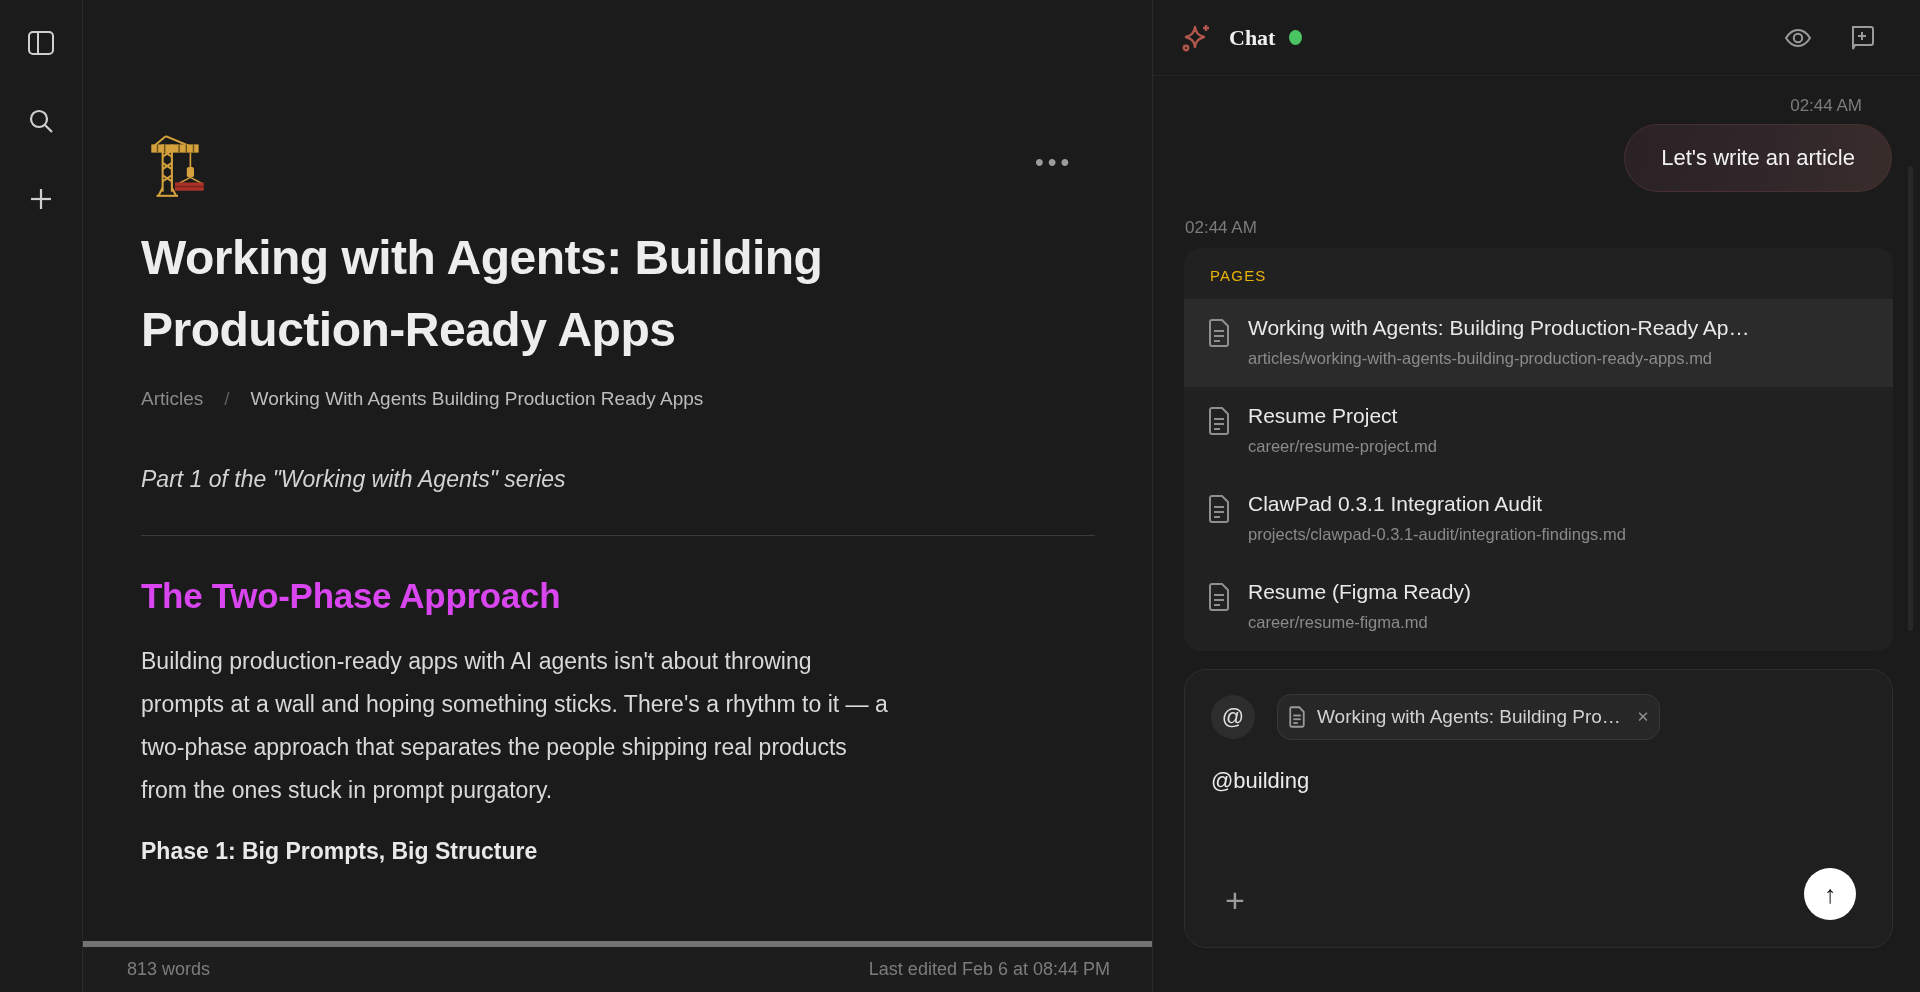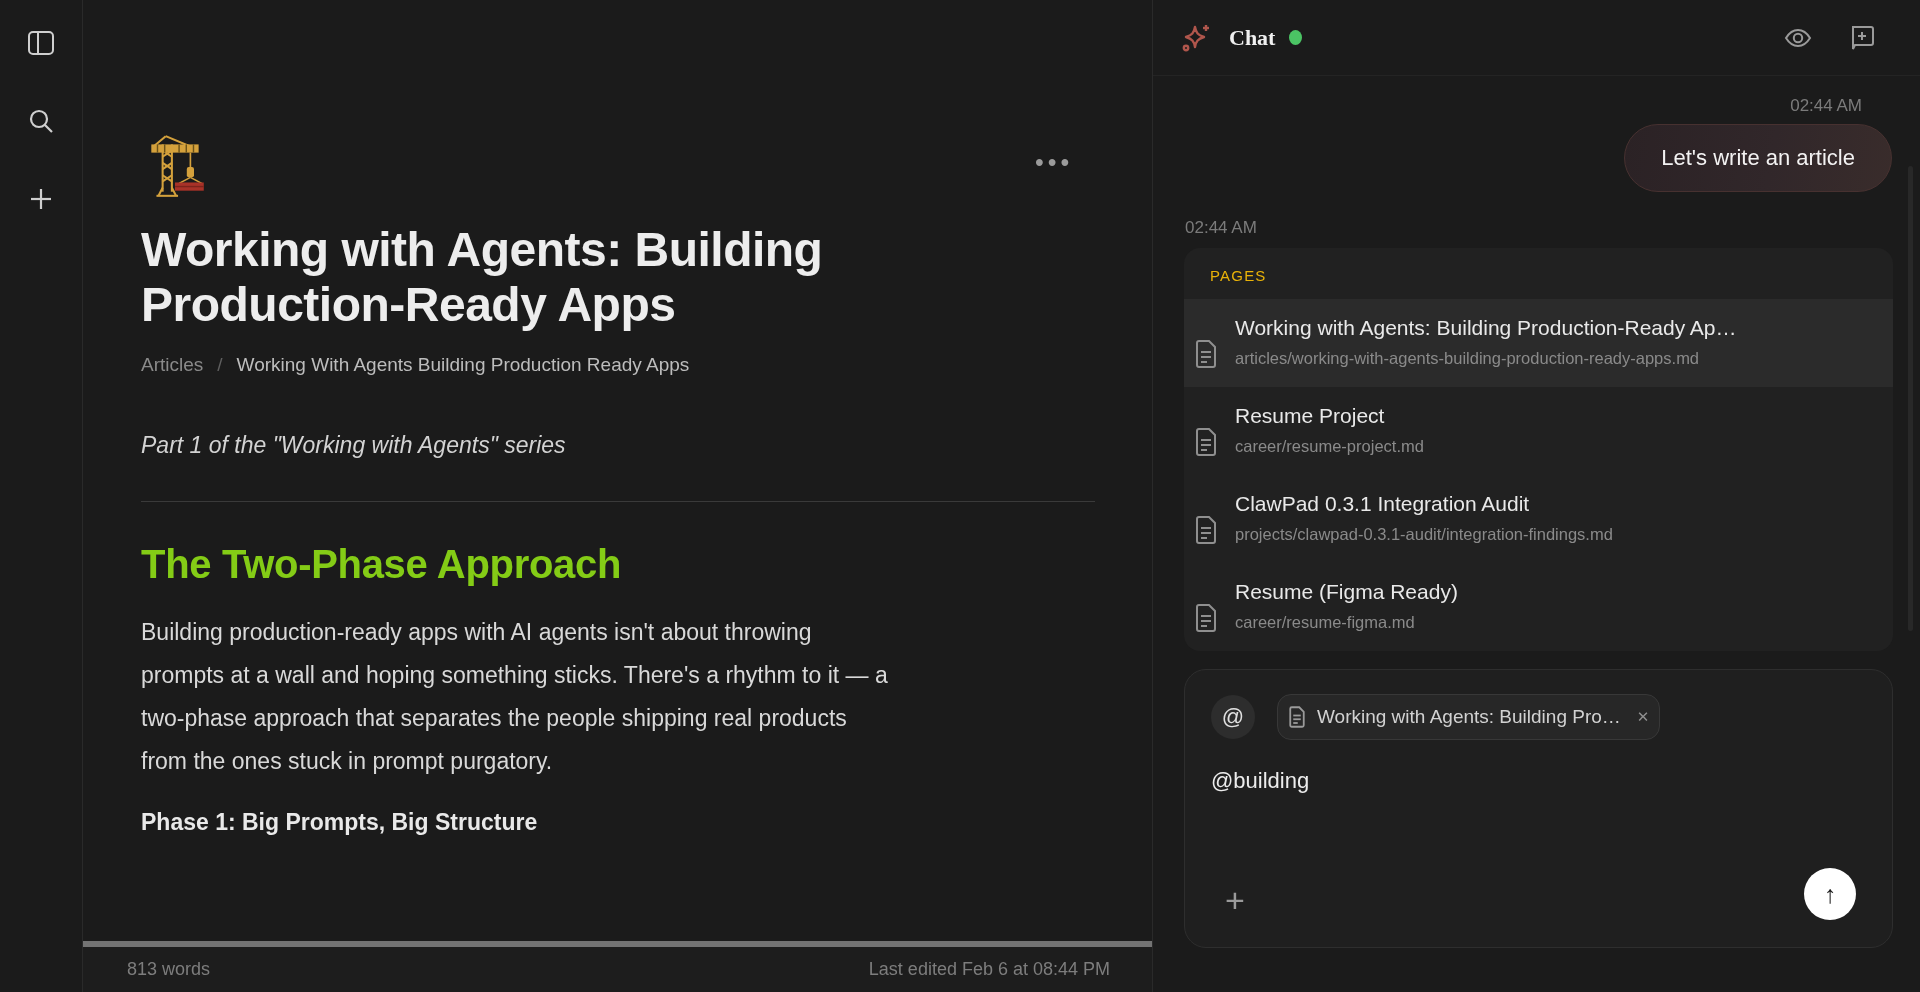--- a/index.html
+++ b/index.html
@@ -13,28 +13,28 @@
   .rail .icon-btn { width:38px; height:38px; display:flex; align-items:center; justify-content:center;
     color:#cfcfcf; cursor:pointer; }
   .rail svg { stroke:#cfcfcf; }
 
   
   .editor { position:relative; flex:0 0 1069px; width:1069px; height:100%; background:#1b1b1b; overflow:hidden; }
   .doc { padding:130px 0 0 58px; width:1010px; }
   .doc-emoji { width:62px; height:72px; margin-left:4px; }
   .more-dots { position:absolute; top:152px; left:952px; color:#9b9b9b; font-size:25px;
     letter-spacing:4px; line-height:20px; cursor:pointer; }
-  .doc-title { margin-top:16px; font-size:48px; line-height:55px; font-weight:700; color:#ededed;
+  .doc-title { margin-top:16px; font-size:48px; line-height:72px; font-weight:700; color:#ededed;
     letter-spacing:-0.5px; white-space:pre-line; }
-  .breadcrumb { margin-top:22px; font-size:19px; color:#bdbdbd; display:flex; gap:14px; align-items:baseline;}
+  .breadcrumb { margin-top:22px; font-size:19px; color:#bdbdbd; display:flex; gap:21px; align-items:baseline;}
   .breadcrumb .bc-root { color:#8a8a8a; cursor:pointer; }
   .breadcrumb .bc-sep { color:#5f5f5f; }
   .series-note { margin-top:56px; font-size:23px; font-style:italic; color:#d3d3d3; }
   .doc-hr { margin-top:42px; border:none; border-top:1px solid #3a3a3a; width:954px; }
-  .doc-h2 { margin-top:40px; font-size:40px; font-weight:700; color:#84cc16; letter-spacing:-0.3px; }
+  .doc-h2 { margin-top:40px; font-size:35px; font-weight:700; color:#d946ef; letter-spacing:-0.3px; }
   .doc-para { margin-top:24px; font-size:23px; line-height:43px; color:#d9d9d9; white-space:pre-line; width:1000px;}
   .doc-sub { margin-top:26px; font-size:23px; font-weight:700; color:#e9e9e9; }
   .doc-sub.clipped { margin-top:38px; }
   .editor-footer { position:absolute; left:0; right:0; bottom:0; height:51px; background:#1d1d1d;
     border-top:6px solid #737373; display:flex; align-items:center; justify-content:space-between;
     padding:0 42px 0 44px; z-index:5; }
   .editor-footer span { font-size:18px; color:#7d7d7d; }
 
   
   .chat { position:relative; flex:0 0 768px; width:768px; height:100%; background:#1b1b1b;
@@ -50,21 +50,21 @@
   .messages { position:relative; flex:1; padding:0 28px 0 31px; }
   .ts { font-size:17px; color:#7b7b7b; }
   .ts.right { text-align:right; margin-top:20px; padding-right:30px; }
   .ts.left { margin-top:26px; padding-left:1px; }
   .bubble-row { display:flex; justify-content:flex-end; margin-top:8px; }
   .bubble { background:linear-gradient(100deg,#2b2225 0%,#31272a 55%,#392c2b 100%);
     border:1px solid #473130; border-radius:35px; padding:20px 36px; font-size:22px; color:#f3f2f2; }
 
   .pages-card { margin-top:10px; background:#212121; border-radius:16px; overflow:hidden; width:709px; }
   .pages-card .card-hd { padding:19px 26px 15px 26px; font-size:15px; letter-spacing:1.2px; color:#eab308; }
-  .page-row { display:flex; align-items:flex-end; padding:17px 26px 19px 10px; cursor:pointer; }
+  .page-row { display:flex; align-items:flex-start; padding:17px 26px 19px 23px; cursor:pointer; }
   .page-row.hl { background:#2b2b2b; }
   .page-row .file-ic { flex:0 0 24px; margin-top:3px; }
   .page-row .pr-text { margin-left:17px; min-width:0; }
   .pr-title { font-size:21px; color:#e9e9e9; font-weight:500; white-space:nowrap; overflow:hidden;
     text-overflow:ellipsis; max-width:625px; }
   .pr-path { margin-top:9px; font-size:16.5px; color:#8a8a8a; }
 
   .composer { margin-top:18px; width:709px; height:279px; background:#1f1f1f; border:1px solid #2e2e2e;
     border-radius:22px; position:relative; padding:24px 26px; }
   .composer-top { display:flex; align-items:center; }

